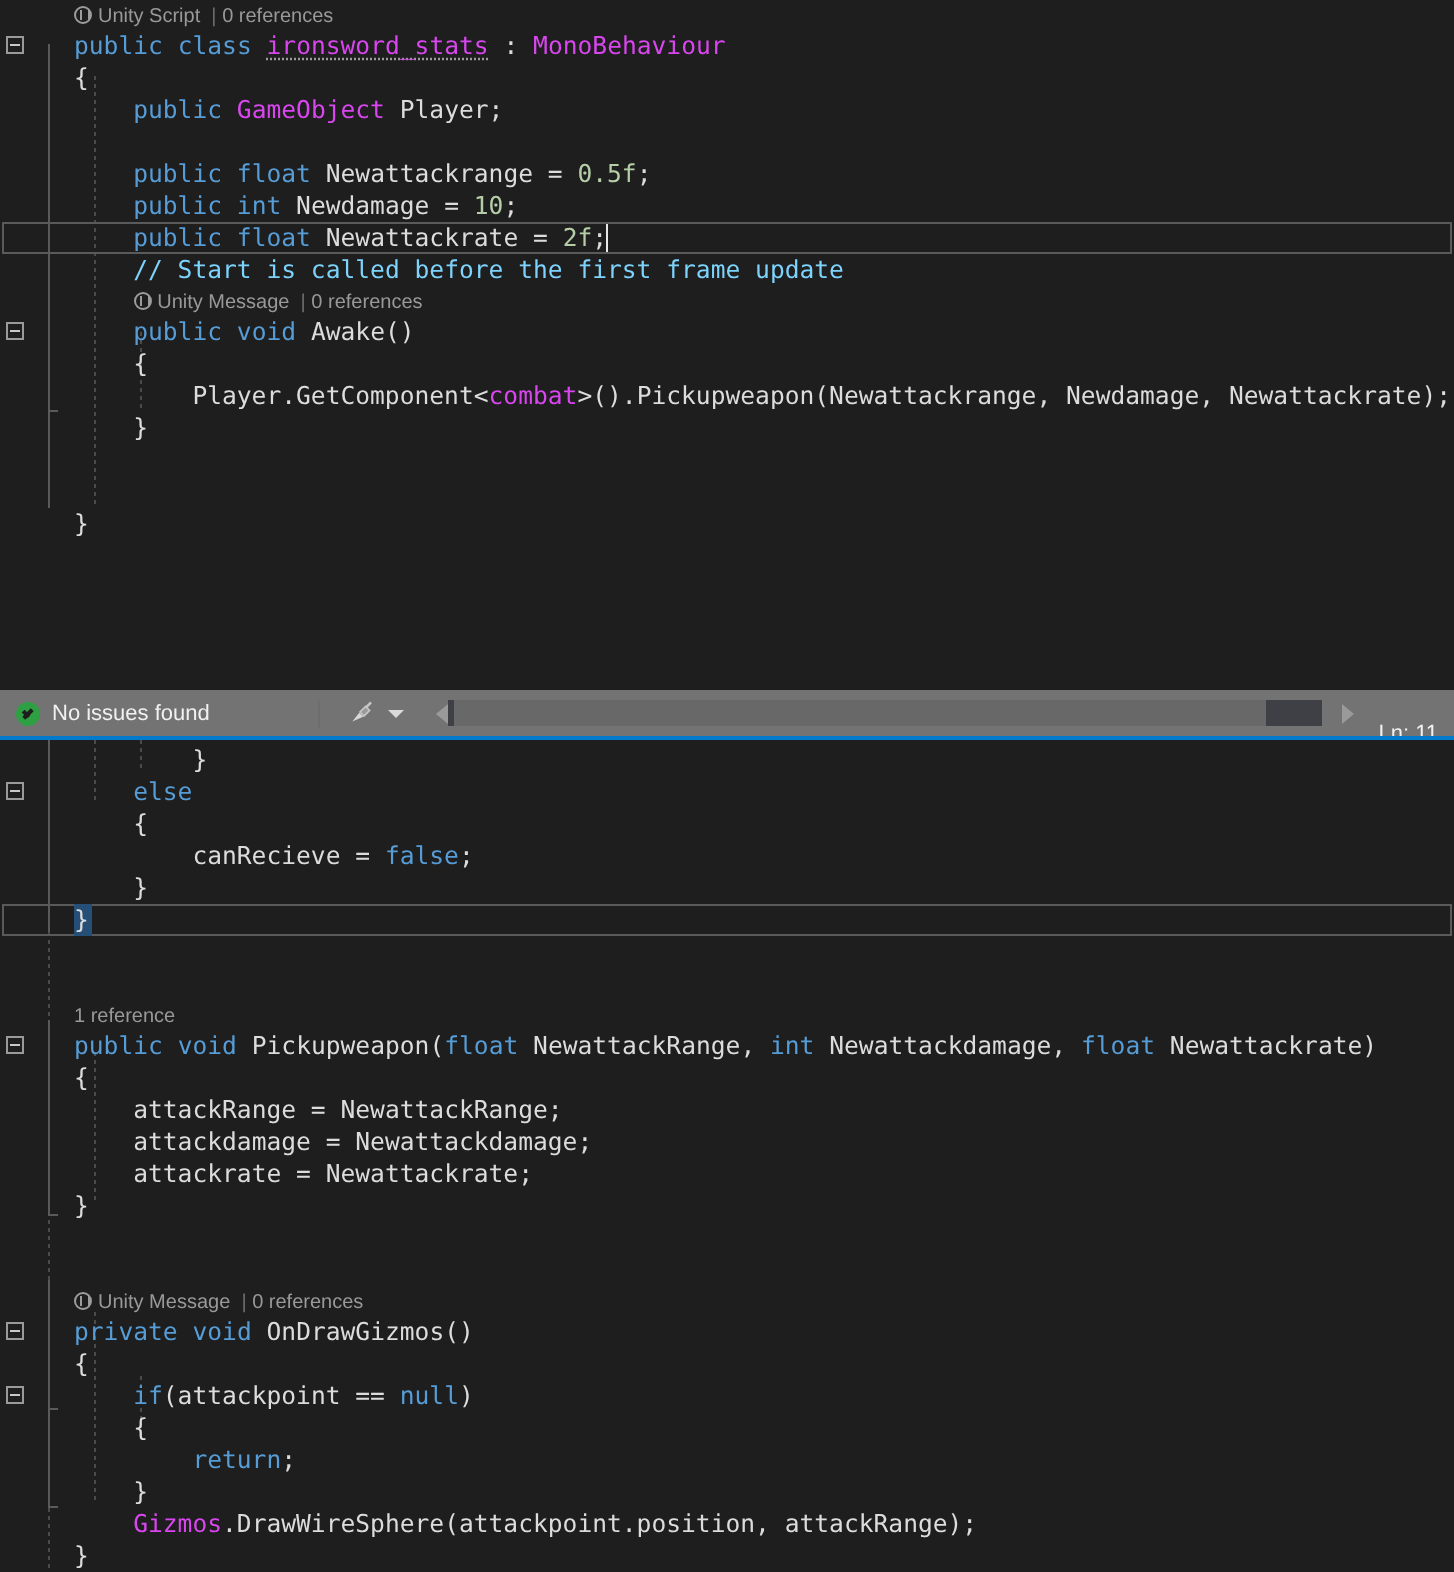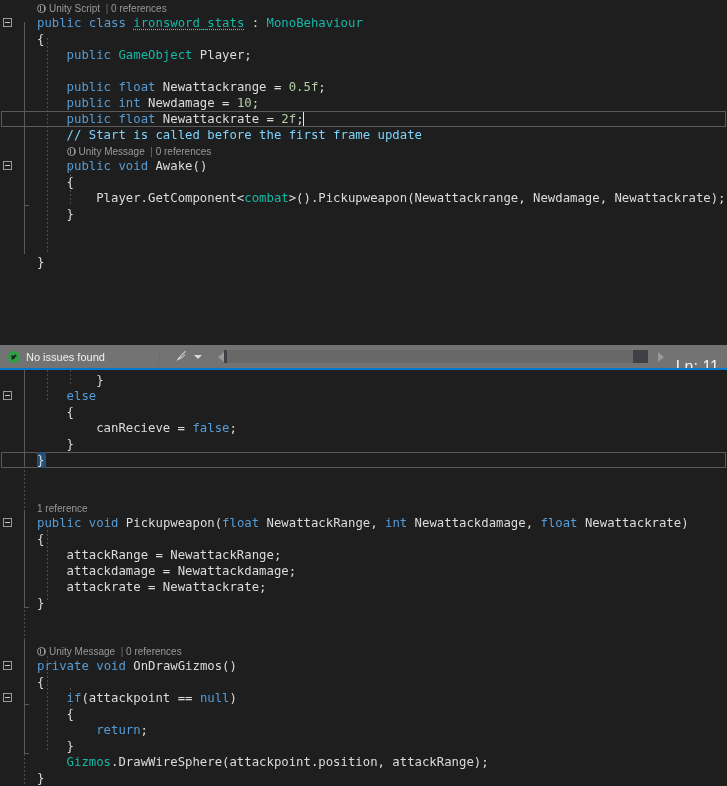--- a/index.html
+++ b/index.html
@@ -46,21 +46,21 @@
     border-radius:50%;position:relative;top:1px;margin-right:3px;
     box-sizing:border-box;
   }
   .unity-glyph::after{
     content:"";position:absolute;left:2px;top:1px;width:3px;height:5px;
     border-left:1px solid #9C9C9C;border-right:1px solid #9C9C9C;
   }
 
   
   .kw   {color:#569CD6;}   
-  .typ  {color:#14b8a6;}   
+  .typ  {color:#d946ef;}   
   .id   {color:#DCDCDC;}   
   .cmt  {color:#7dd3fc;}   
   .num  {color:#B5CEA8;}   
   .brc  {color:#DCDCDC;}
   .squig{
     text-decoration:underline;
     text-decoration-style:dotted;
     text-decoration-color:#9B9B9B;
     text-underline-offset:2px;
   }
@@ -111,21 +111,21 @@
   .caret-dn{
     width:0;height:0;border-left:4px solid transparent;border-right:4px solid transparent;
     border-top:4px solid #DADADA;margin-left:6px;
   }
   .sb-arrow-l,.sb-arrow-r{width:0;height:0;flex:none;}
   .sb-arrow-l{border-top:5px solid transparent;border-bottom:5px solid transparent;border-right:6px solid #9A9A9A;}
   .sb-arrow-r{border-top:5px solid transparent;border-bottom:5px solid transparent;border-left:6px solid #9A9A9A;}
   .sb-track{height:13px;background:#3F3F46;flex:1;position:relative;}
   .sb-thumb{position:absolute;left:0;top:0;height:13px;background:#686868;}
   .sb-ln{
-    font-family:"Liberation Sans",sans-serif;font-size:16px;color:#F1F1F1;
+    font-family:"Liberation Sans",sans-serif;font-size:11px;color:#F1F1F1;
     margin-left:12px;margin-right:8px;white-space:nowrap;margin-top:20px;
   }
 </style>
 </head>
 <body>
 
 <div class="ide">
 
   <div class="pane" id="top-pane">
     <div class="guide solid" style="left:24px;top:22px;height:232px;"></div>

